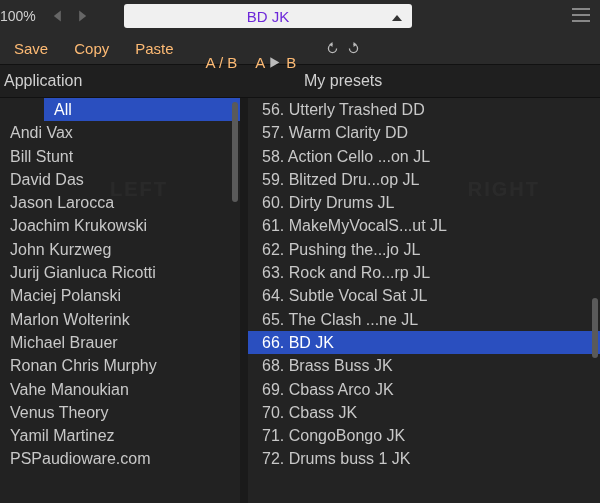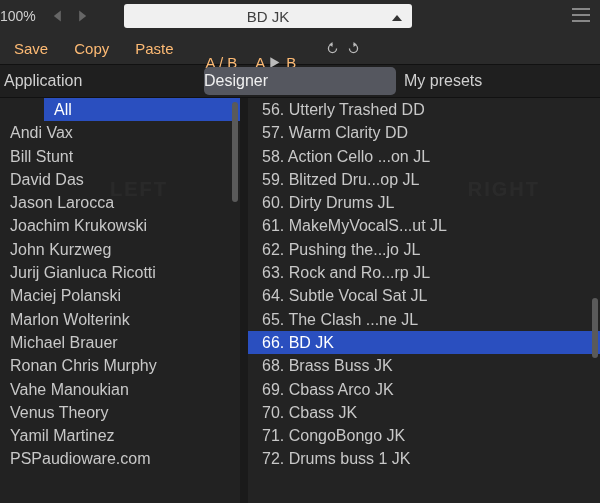--- a/index.html
+++ b/index.html
@@ -1,21 +1,21 @@
 <!DOCTYPE html>
 <html><head>
 <meta charset="utf-8">
 <style>
   * { box-sizing: border-box; margin: 0; padding: 0; font-family: -apple-system, Helvetica, Arial, sans-serif; }
   body { width: 600px; height: 503px; background: #2a2a2a; color: #c8c8c8; overflow: hidden; position: relative; }
   .toprow { display: flex; align-items: center; height: 32px; padding: 0 0; background: #2a2a2a; }
   .zoom { color: #d0d0d0; font-size: 14px; width: 46px; }
   .navarrow { width: 20px; height: 20px; display: flex; align-items: center; justify-content: center; color: #666; margin: 0 2px; cursor: pointer; }
   .navarrow svg { width: 14px; height: 14px; }
-  .preset-display { flex: 0 0 288px; height: 24px; margin-left: 30px; background: #f0f0f0; border-radius: 3px; display: flex; align-items: center; justify-content: center; position: relative; color: #404040; font-size: 15px; }
+  .preset-display { flex: 0 0 288px; height: 24px; margin-left: 30px; background: #f0f0f0; border-radius: 3px; display: flex; align-items: center; justify-content: center; position: relative; color: #6d28d9; font-size: 15px; }
   .preset-display .tri { position: absolute; right: 10px; }
   .hamburger { position: absolute; right: 10px; top: 8px; color: #888; }
   .hamburger svg { width: 18px; height: 14px; }
   .row2 { display: flex; align-items: center; height: 32px; padding: 0 14px 0 14px; background: #2a2a2a; gap: 26px; font-size: 15px; color: #fdba74; }
   .row2 .item { cursor: pointer; display: flex; align-items: center; gap: 4px; }
   .row2 .ab-group { display: flex; align-items: center; gap: 18px; margin-left: 6px; margin-top: 28px; }
   .row2 svg { width: 13px; height: 13px; }
   .undo-group { display: flex; gap: 8px; margin-left: 4px; }
   .tabs { display: flex; height: 34px; align-items: center; background: #1f1f1f; border-top: 1px solid #111; border-bottom: 1px solid #111; }
   .tab { flex: 1; text-align: left; font-size: 16px; color: #d0d0d0; height: 28px; line-height: 28px; margin: 0 4px; border-radius: 5px; cursor: pointer; }
@@ -93,21 +93,20 @@
       <svg width="16" height="16" viewBox="0 0 16 16">
           <path d="M8 3 A5 5 0 1 1 3 8" fill="none" stroke="#bbb" stroke-width="1.6"></path>
           <path d="M8 0 L12 3 L8 6 Z" fill="#bbb"></path>
         </svg>
     </span>
   </div>
 </div>
 
 <div class="tabs">
   <div class="tab">Application</div>
-  <div class="tab active">Designer</div>
   <div class="tab">My presets</div>
 </div>
 
 <div class="content">
   <div class="backdrop">
     <span class="l">LEFT</span>
     <span class="r">RIGHT</span>
   </div>
   <div class="left-pane" id="left-pane">
     <div class="scrollstub"></div>

